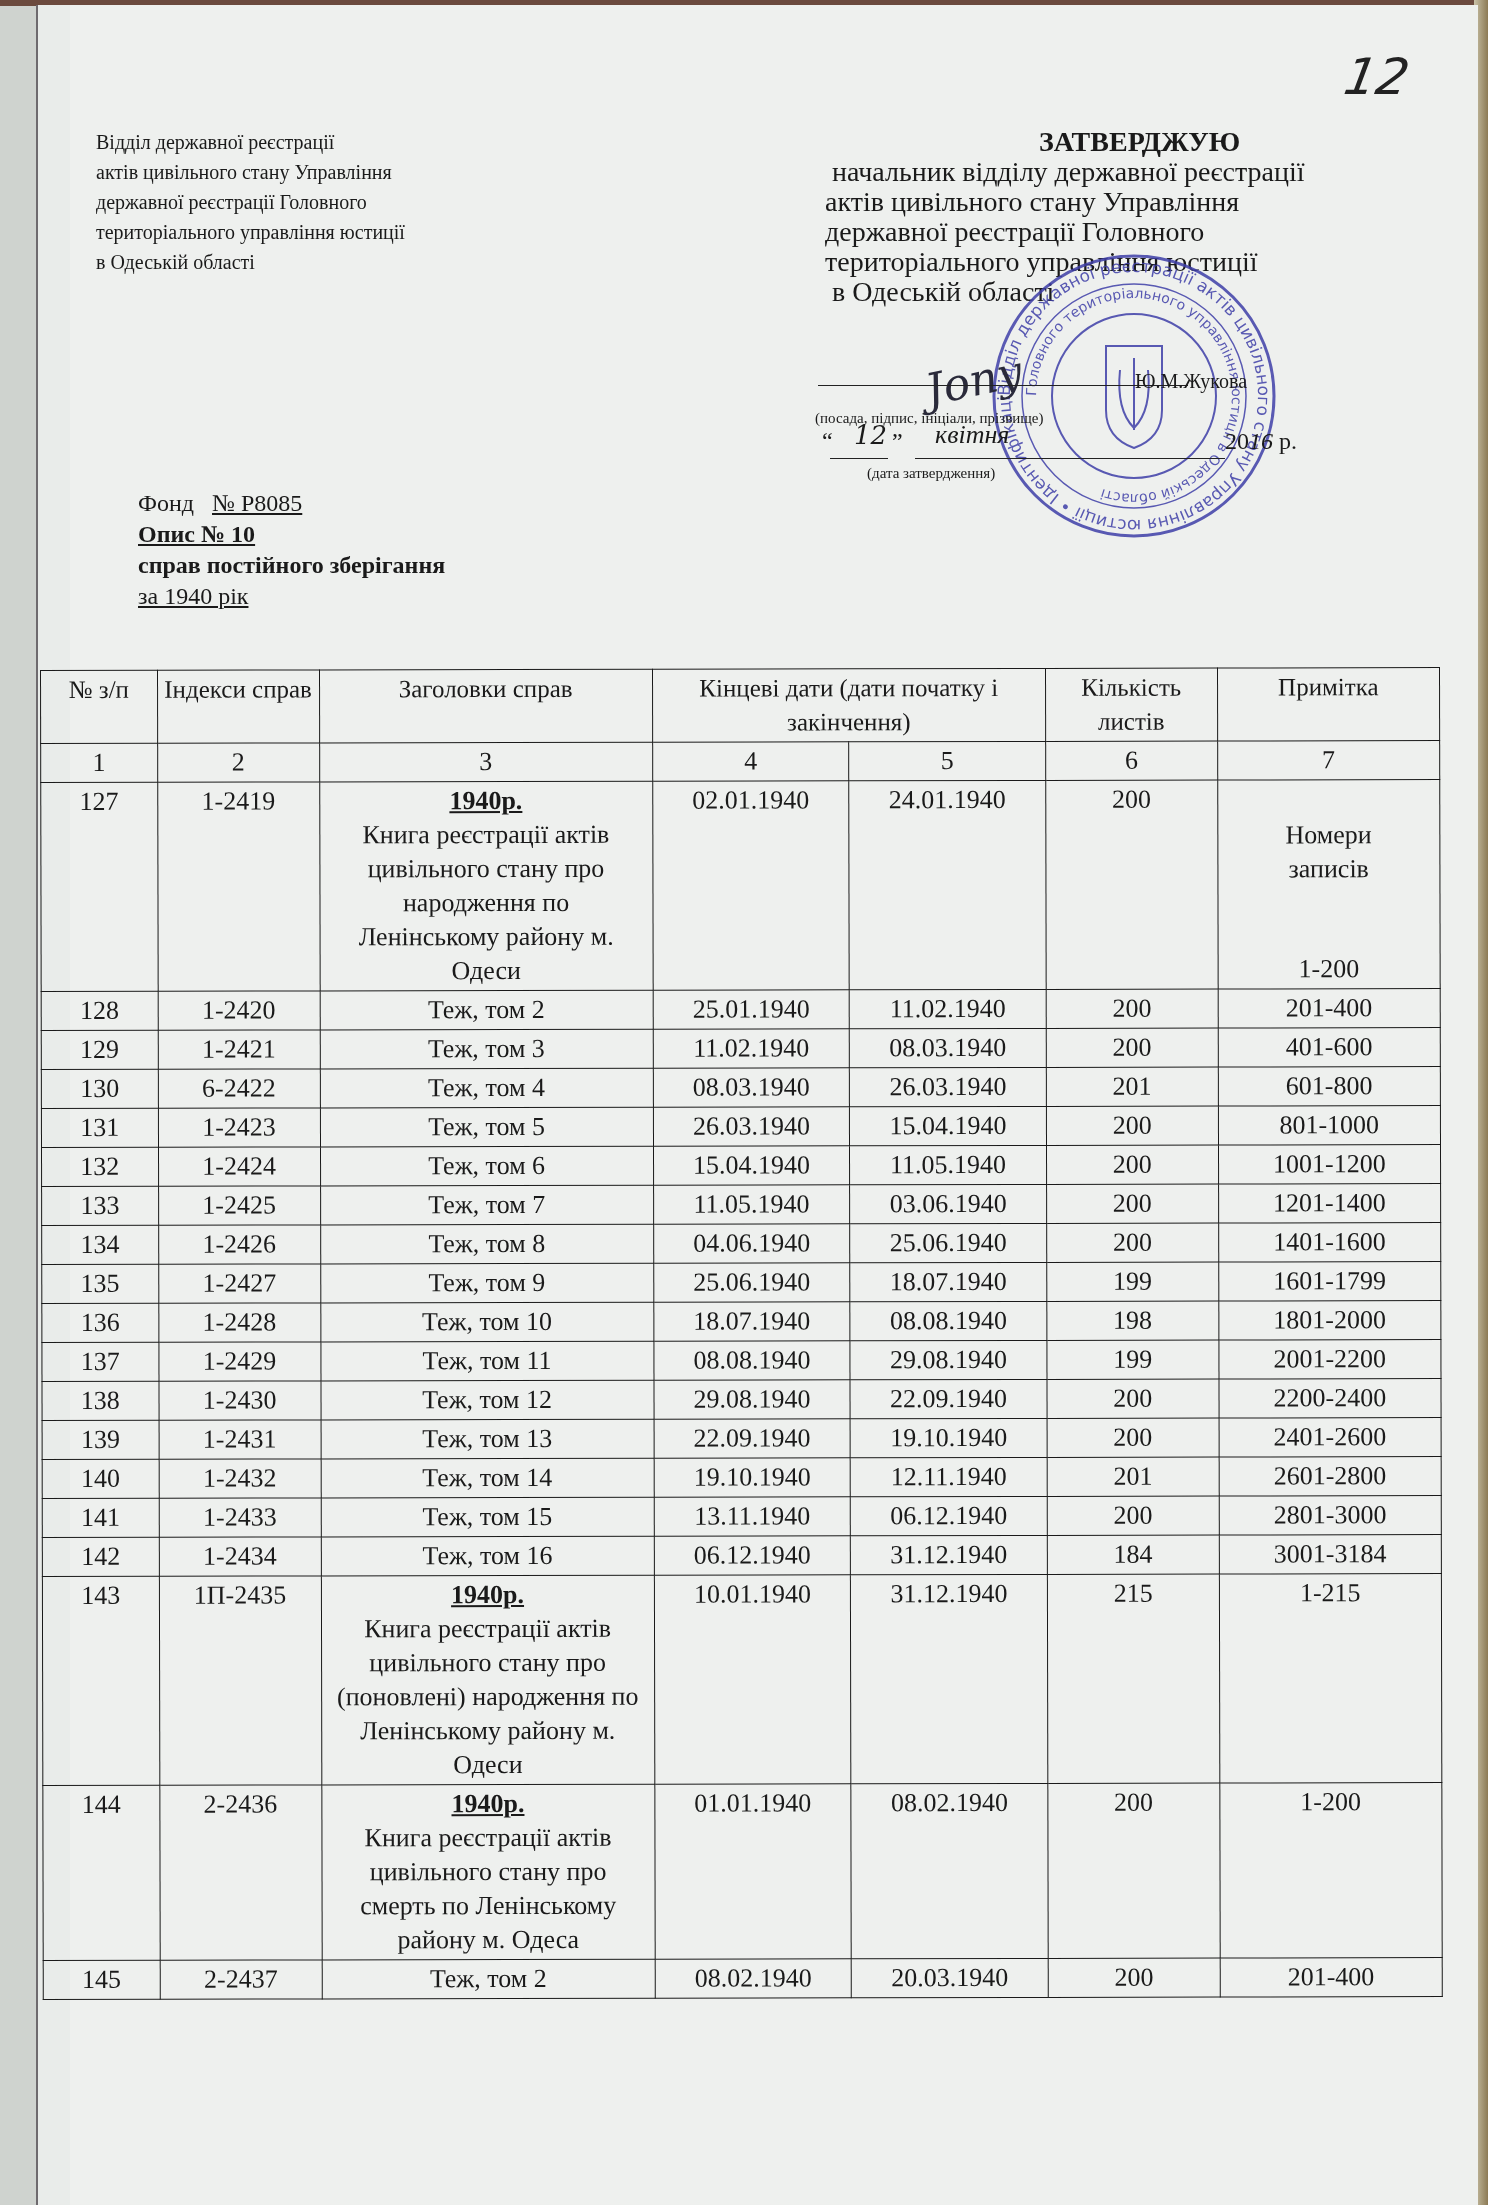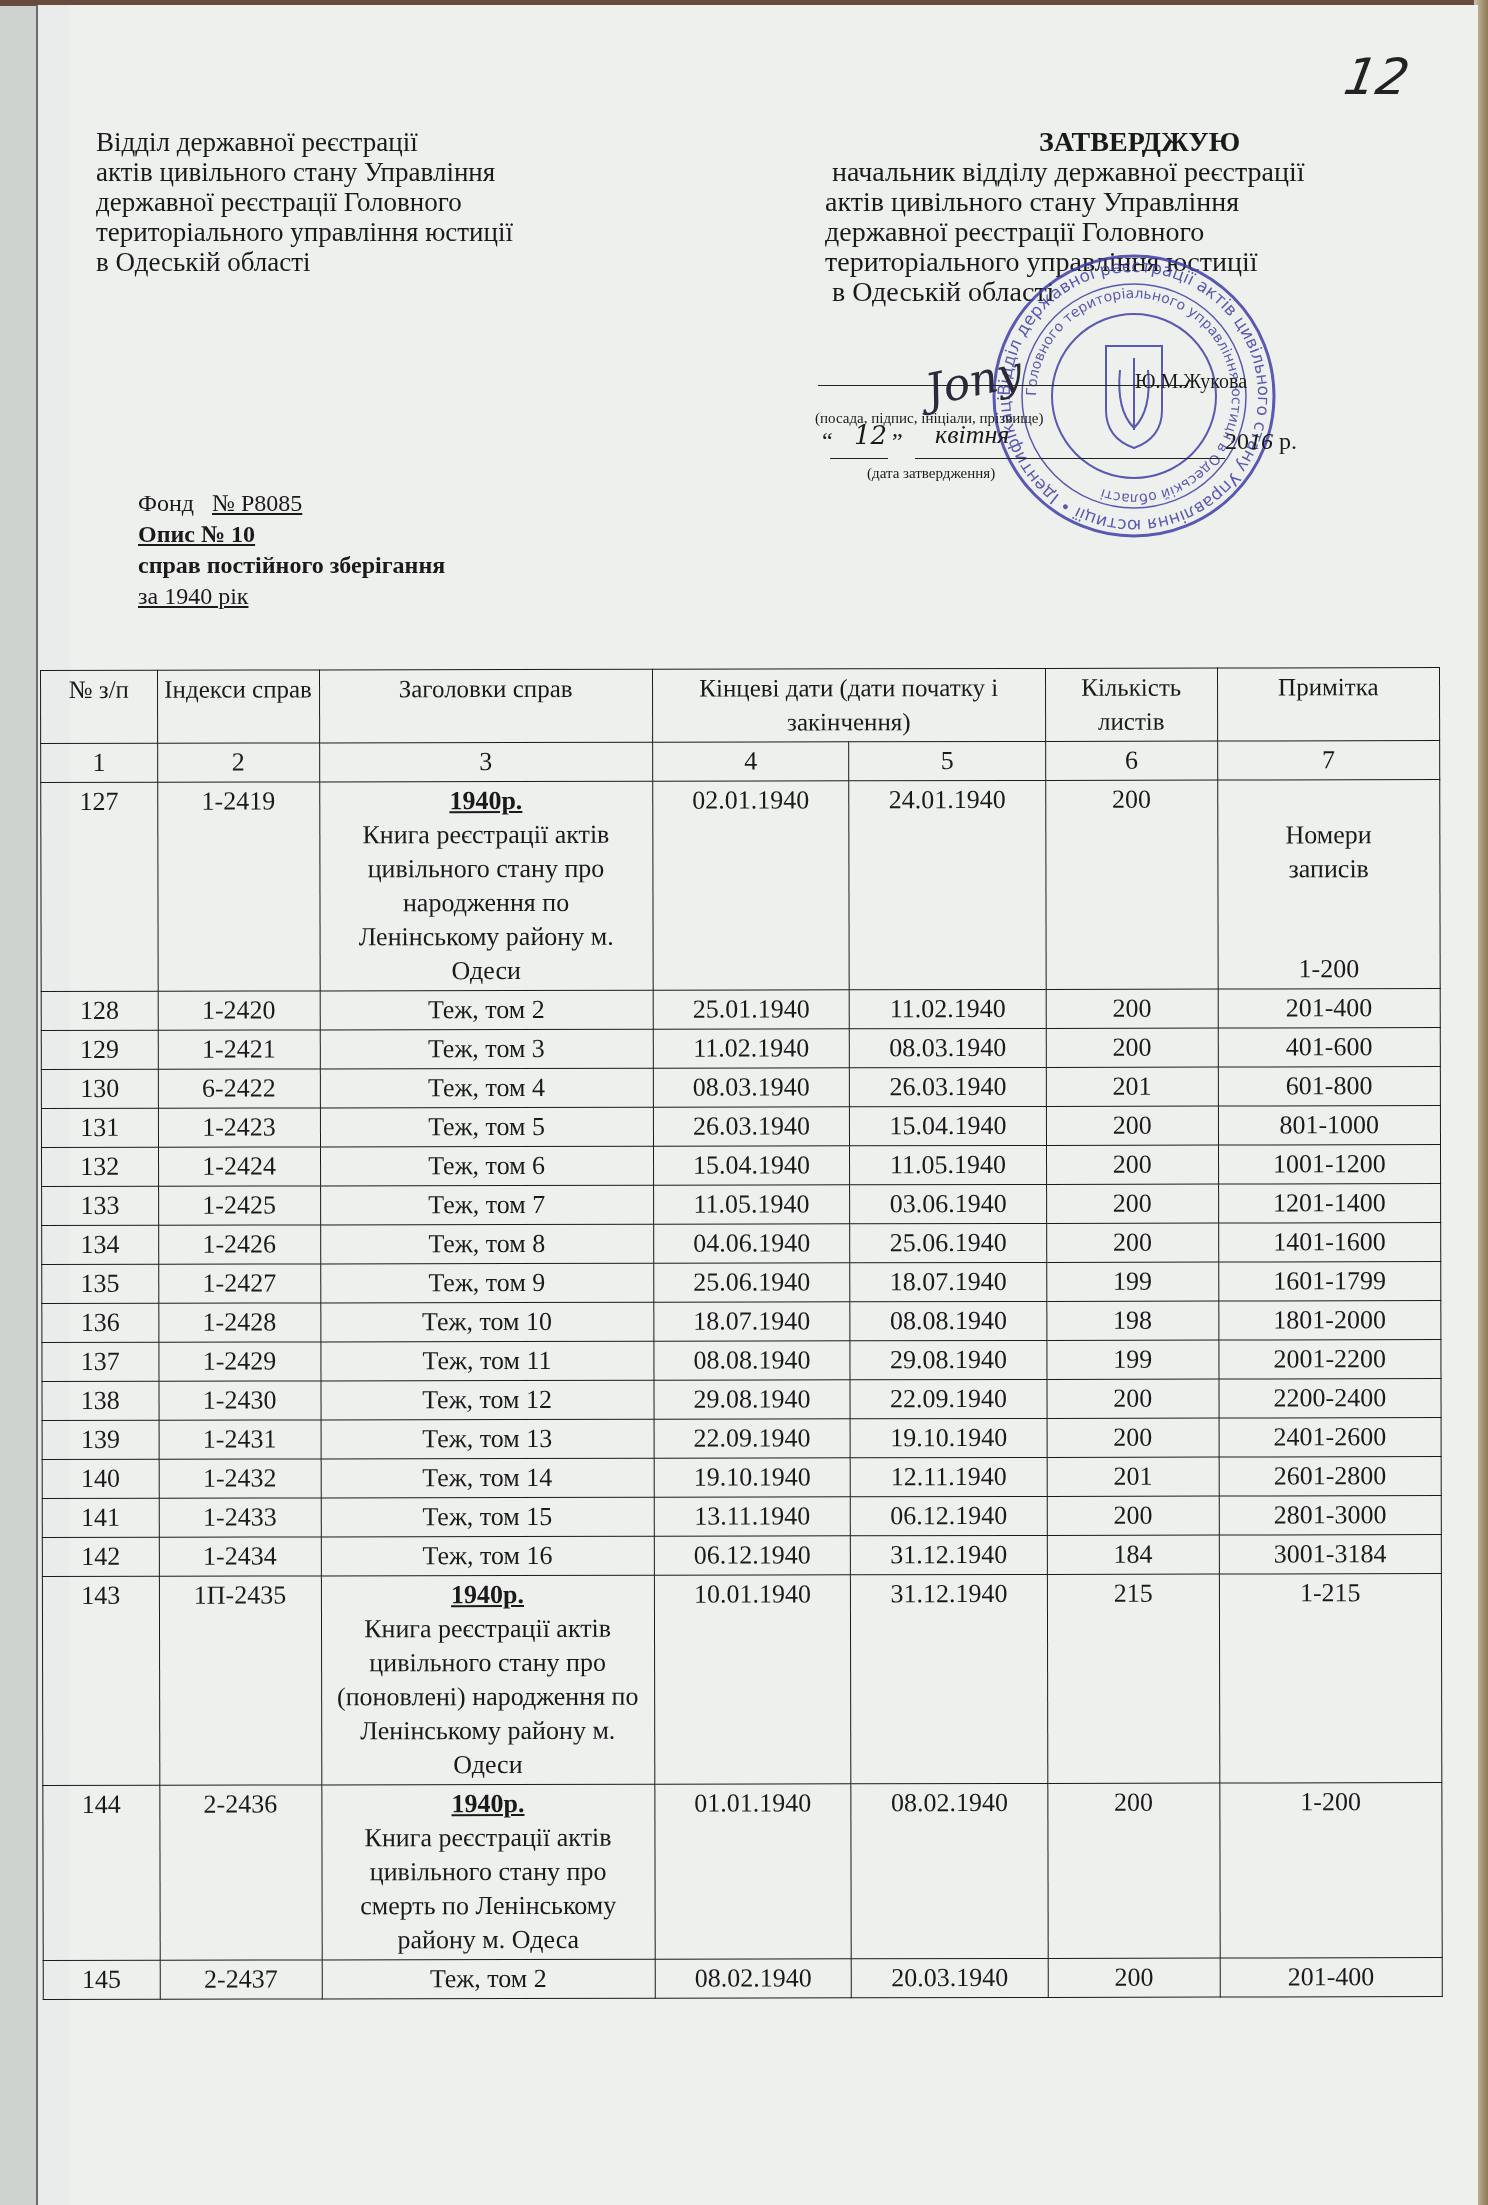--- a/index.html
+++ b/index.html
@@ -3,21 +3,21 @@
 <meta charset="utf-8">
 <style>
   html,body{margin:0;padding:0;}
   body{width:1488px;height:2205px;background:#cfd3cf;position:relative;overflow:hidden;
        font-family:"Liberation Serif","DejaVu Serif",serif;color:#1a1a1a;}
   .topband{position:absolute;left:0;top:0;width:1488px;height:6px;background:#6b4a3e;}
   .rightband{position:absolute;right:0;top:0;width:14px;height:2205px;background:linear-gradient(90deg,#c9c2a8,#8c7a55);}
   .page{position:absolute;left:36px;top:5px;width:1440px;height:2200px;background:#e9ecea;
         border-left:2px solid #6e6a6e;}
   .page-inner{position:absolute;left:32px;top:0;right:0;bottom:0;background:#eef0ee;}
-  .left-head{position:absolute;left:96px;top:127px;font-size:27px;line-height:30px;}
+  .left-head{position:absolute;left:96px;top:127px;font-size:20px;line-height:30px;}
   .left-head div{white-space:nowrap;}
   .right-head{position:absolute;left:825px;top:127px;font-size:28px;line-height:30px;}
   .right-head .title{font-weight:bold;text-align:center;margin-left:150px;}
   .right-head div{white-space:nowrap;}
   .sigline{position:absolute;left:818px;top:385px;width:370px;border-bottom:1.5px solid #222;}
   .signame{position:absolute;left:1135px;top:370px;font-size:20px;}
   .siglabel{position:absolute;left:815px;top:410px;font-size:15px;}
   .datequote1{position:absolute;left:822px;top:428px;font-size:24px;}
   .dateday{position:absolute;left:854px;top:420px;font-size:26px;font-style:italic;font-family:"DejaVu Serif",serif;}
   .dateline1{position:absolute;left:830px;top:458px;width:58px;border-bottom:1.5px solid #222;}

